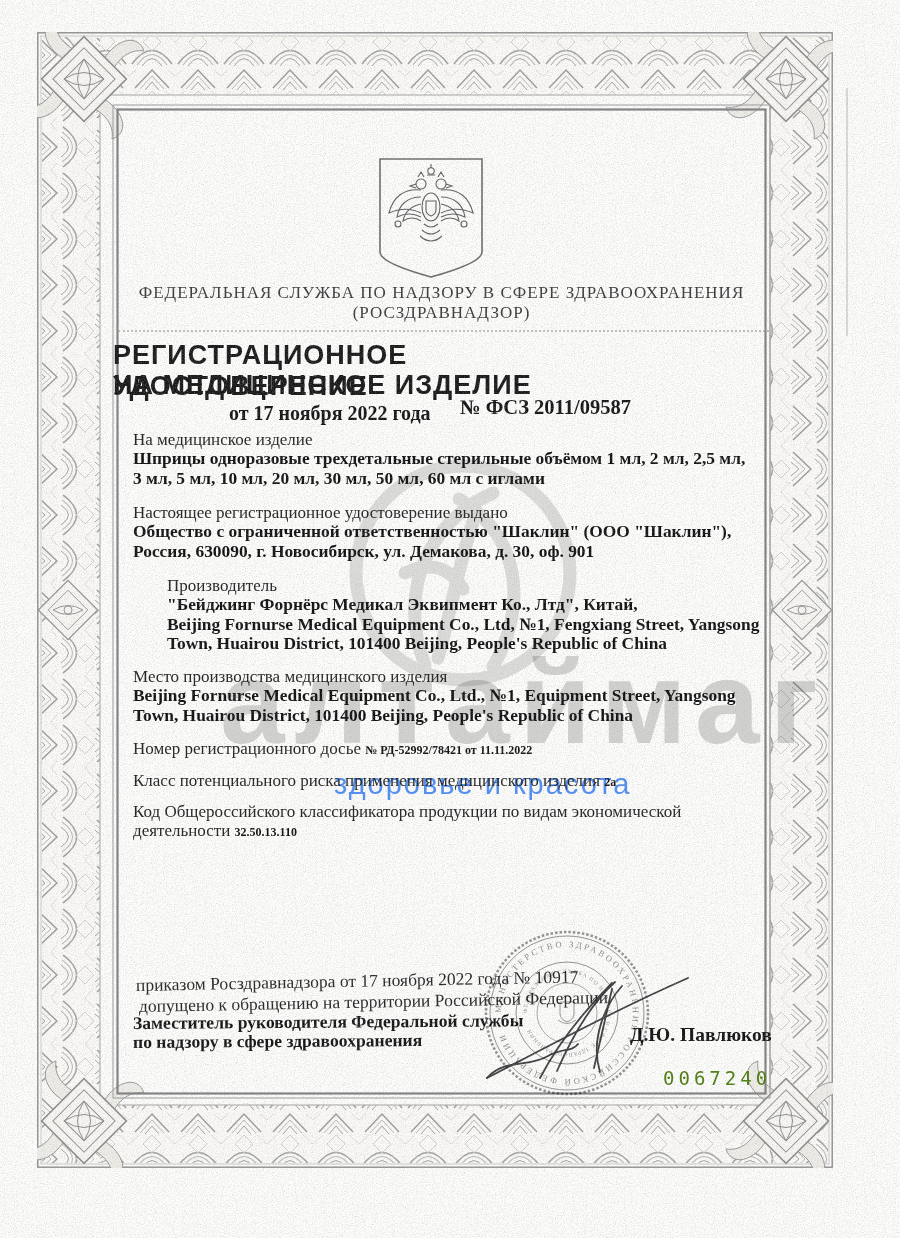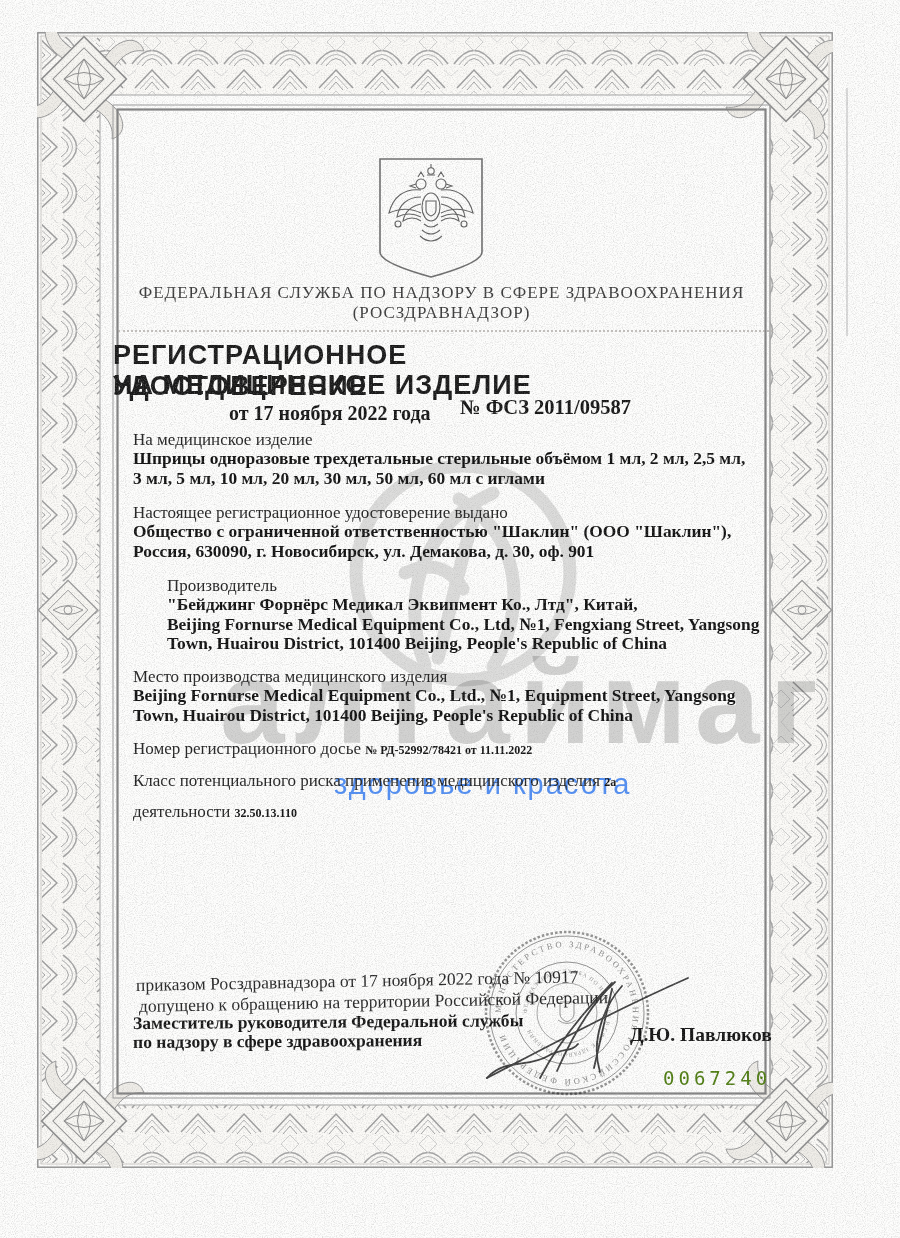--- a/index.html
+++ b/index.html
@@ -186,20 +186,21 @@
     <span>Номер регистрационного досье</span>
     <span class="inline-b">№ РД-52992/78421 от 11.11.2022</span>
   </div>
 
   <div class="abs z-text section" style="top:771px;">
     <span>Класс потенциального риска применения медицинского изделия</span>
     <span class="inline-b">2а</span>
   </div>
 
   <div class="abs z-text section" style="top:802px;">
+    <div>Код Общероссийского классификатора продукции по видам экономической</div>
     <div>
       <span>деятельности</span>
       <span class="inline-b">32.50.13.110</span>
     </div>
   </div>
 
   <div class="abs z-text order-line" style="top:975px;">приказом Росздравнадзора от 17 ноября 2022 года № 10917</div>
   <div class="abs z-text order-line" style="top:996px;left:139px;">допущено к обращению на территории Российской Федерации</div>
   <div class="abs z-text signer" style="top:1013px;">Заместитель руководителя Федеральной службы</div>
   <div class="abs z-text signer" style="top:1032px;">по надзору в сфере здравоохранения</div>

